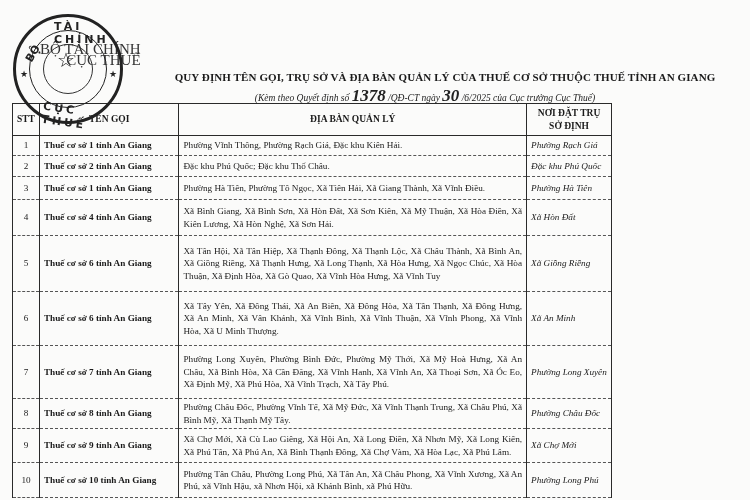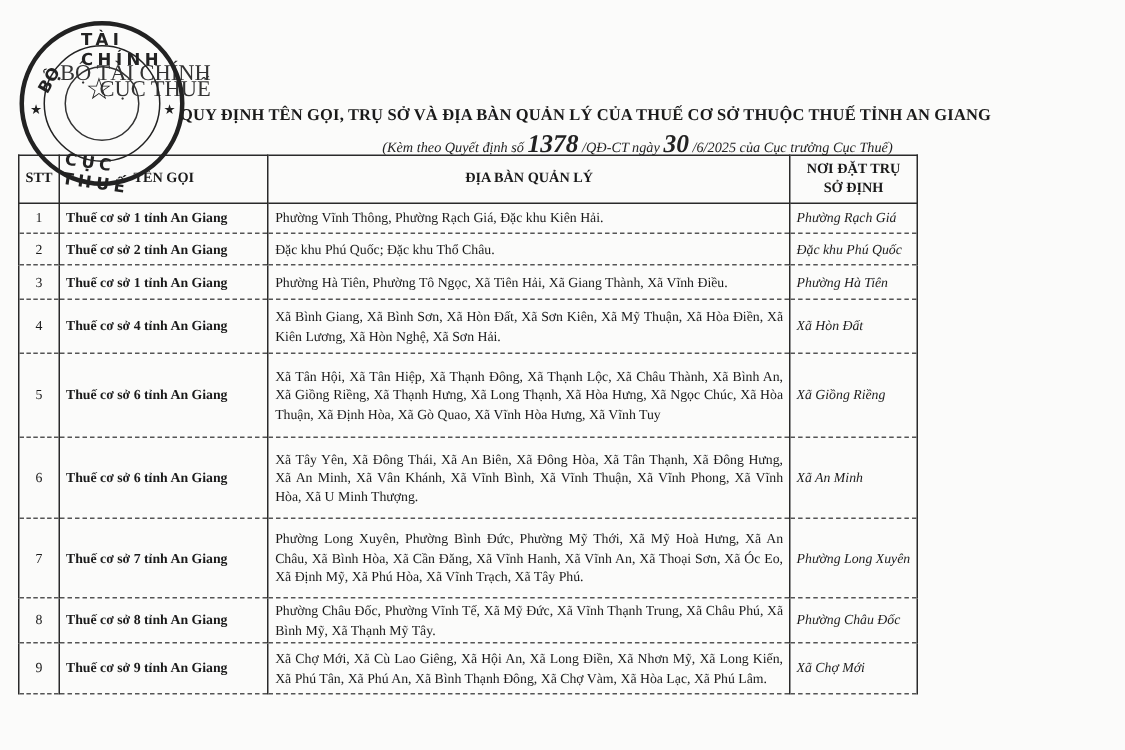--- a/index.html
+++ b/index.html
@@ -3,22 +3,22 @@
 <meta charset="utf-8">
 <style>
   html, body { margin:0; padding:0; }
   body {
     width:750px; height:500px; overflow:hidden; position:relative;
     background:#fbfbfa;
     font-family:"Liberation Serif","DejaVu Serif",serif;
     color:#1a1a1a;
   }
   .hdr-left { position:absolute; left:40px; top:44px; font-size:15px; line-height:11px; color:#333; text-align:right; }
-  .title { position:absolute; left:120px; top:71px; width:610px; 
-           font-weight:bold; font-size:11px; letter-spacing:0.1px; }
+  .title { position:absolute; left:120px; top:71px; width:610px; text-align:center;
+           font-weight:bold; font-size:11px; letter-spacing:0.1px;padding-left:20px; }
   .subtitle { position:absolute; left:120px; top:86px; width:610px; text-align:center;
               font-style:italic; font-size:9.5px; color:#222; }
   .subtitle .hand { font-weight:bold; font-style:italic; font-size:17px; }
 
   table.main { position:absolute; left:12px; top:103px; width:600px; border-collapse:collapse;
                font-size:9.2px; line-height:12.4px; }
   table.main td, table.main th { border:1px solid #2a2a2a; padding:0 4px; vertical-align:middle; }
   table.main tr td { border-top:1px dashed #555; border-bottom:1px dashed #555; }
   th { font-weight:bold; font-size:9.5px; text-align:center; }
   td.stt { width:16px; text-align:center; }
@@ -105,20 +105,26 @@
       <td class="name">Thuế cơ sở 8 tỉnh An Giang</td>
       <td class="area">Phường Châu Đốc, Phường Vĩnh Tế, Xã Mỹ Đức, Xã Vĩnh Thạnh Trung, Xã Châu Phú, Xã Bình Mỹ, Xã Thạnh Mỹ Tây.</td>
       <td class="hq">Phường Châu Đốc</td>
     </tr>
     <tr style="height:34px">
       <td class="stt">9</td>
       <td class="name">Thuế cơ sở 9 tỉnh An Giang</td>
       <td class="area">Xã Chợ Mới, Xã Cù Lao Giêng, Xã Hội An, Xã Long Điền, Xã Nhơn Mỹ, Xã Long Kiến, Xã Phú Tân, Xã Phú An, Xã Bình Thạnh Đông, Xã Chợ Vàm, Xã Hòa Lạc, Xã Phú Lâm.</td>
       <td class="hq">Xã Chợ Mới</td>
     </tr>
+    <tr style="height:35px">
+      <td class="stt">10</td>
+      <td class="name">Thuế cơ sở 10 tỉnh An Giang</td>
+      <td class="area">Phường Tân Châu, Phường Long Phú, Xã Tân An, Xã Châu Phong, Xã Vĩnh Xương, Xã An Phú, xã Vĩnh Hậu, xã Nhơn Hội, xã Khánh Bình, xã Phú Hữu.</td>
+      <td class="hq">Phường Long Phú</td>
+    </tr>
   </tbody>
 </table>
 
 <div class="stamp">
   <div class="stamp-inner"></div>
   <span class="stamp-txt" style="left:38px;top:3px;letter-spacing:3px">TÀI CHÍNH</span>
   <span class="stamp-txt" style="left:8px;top:30px;transform:rotate(-60deg)">BỘ</span>
   <span class="stamp-txt" style="left:26px;top:88px;letter-spacing:3px;transform:rotate(8deg)">CỤC THUẾ</span>
   <span class="stamp-txt" style="left:4px;top:52px;font-size:9px">★</span>
   <span class="stamp-txt" style="left:93px;top:52px;font-size:9px">★</span>

